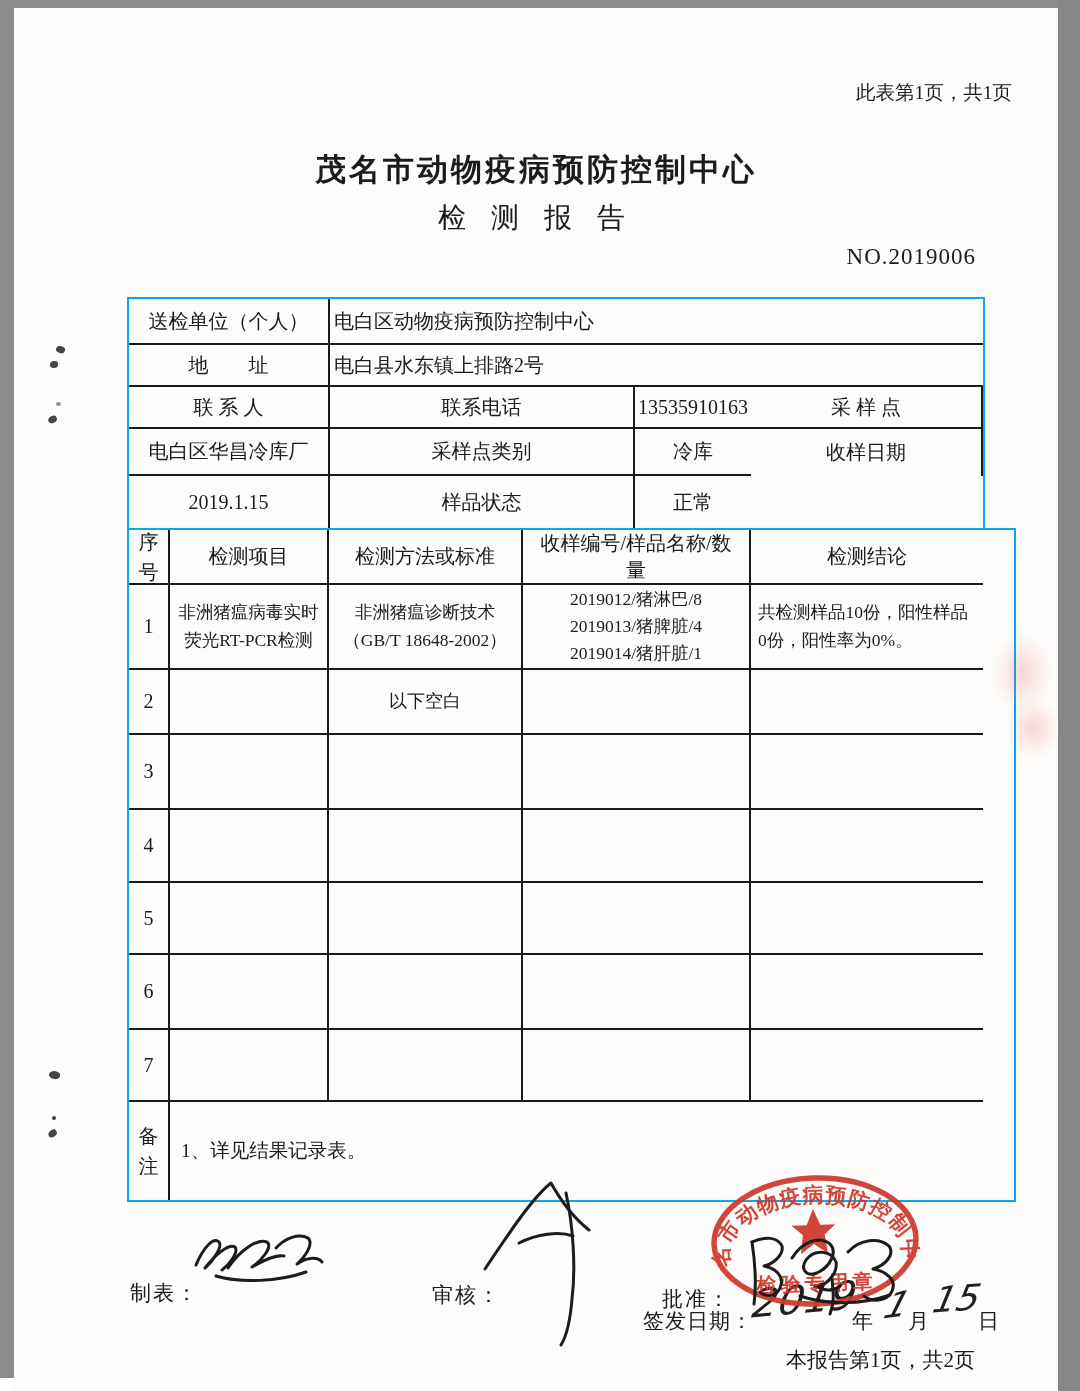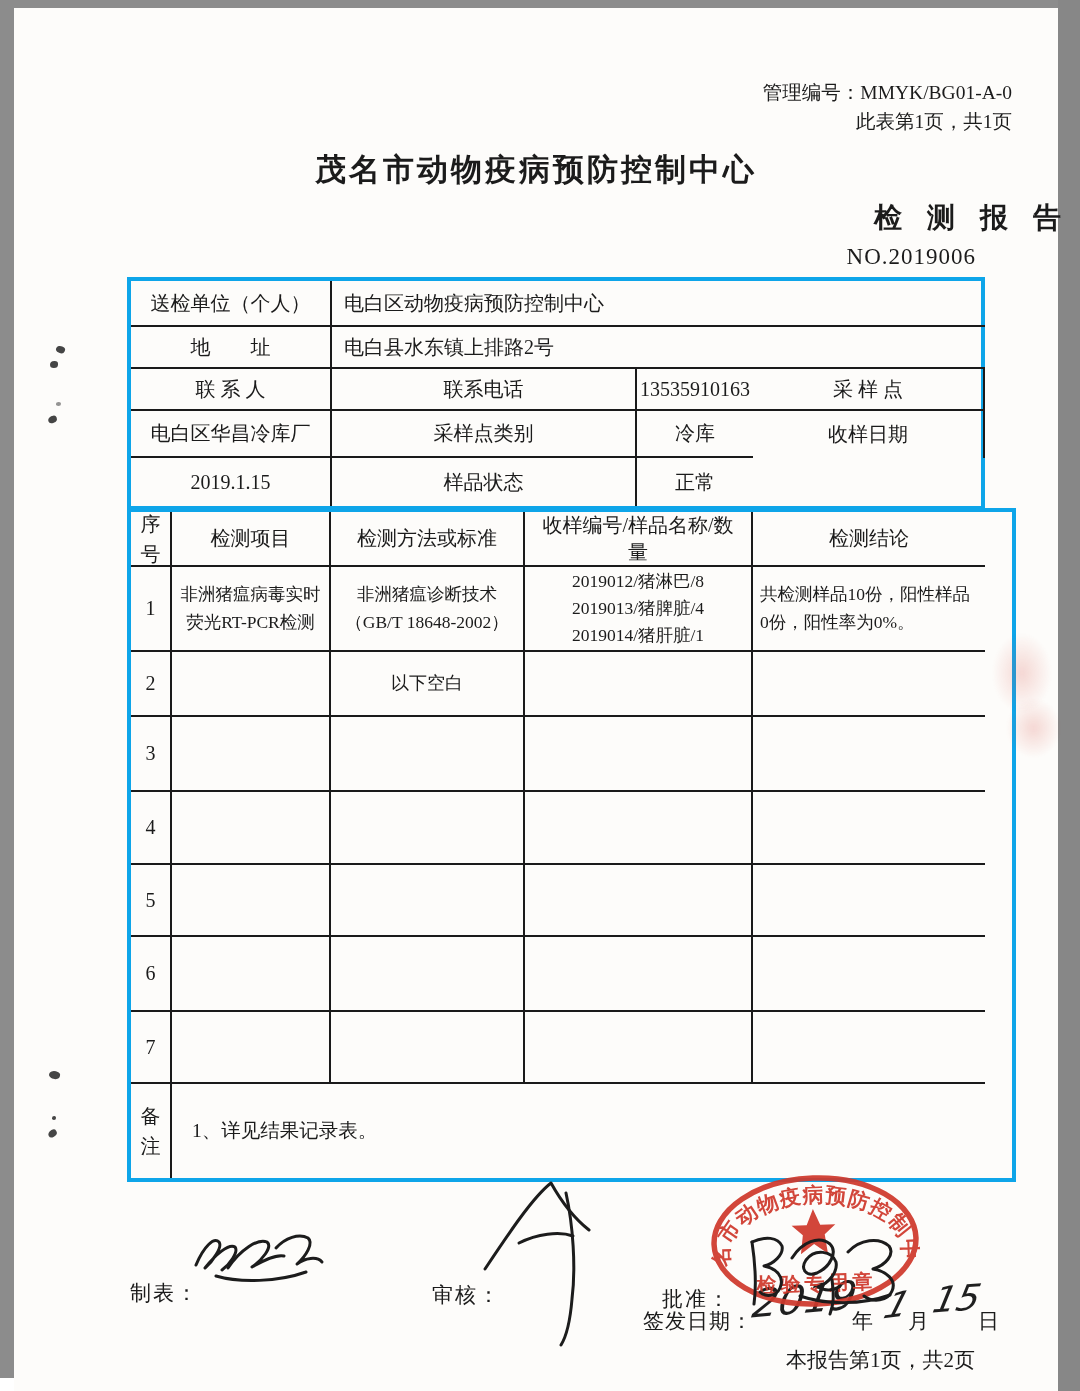--- a/index.html
+++ b/index.html
@@ -17,38 +17,38 @@
 
   .page{
     position:absolute;left:14px;top:8px;width:1044px;height:1383px;
     background:#fdfcfa;
   }
 
   
   .mgmt{position:absolute;top:70px;right:46px;text-align:right;font-size:19.5px;line-height:1.5;}
   .org-title{position:absolute;top:141px;left:0;width:100%;text-align:center;
     font-size:31px;font-weight:bold;letter-spacing:3px;}
-  .report-title{position:absolute;top:191px;left:12px;width:100%;text-align:right;
-    font-size:28px;font-weight:bold;letter-spacing:9px;}
+  .report-title{position:absolute;top:191px;left:0;width:100%;text-align:center;
+    font-size:28px;font-weight:normal;letter-spacing:9px;}
   .report-no{position:absolute;top:236px;right:82px;font-size:23px;letter-spacing:1px;}
 
   
-  .tbl{position:absolute;box-sizing:border-box;border:4px solid #0ea5e9;display:grid;background:transparent;}
+  .tbl{position:absolute;box-sizing:border-box;border:2px solid #0ea5e9;display:grid;background:transparent;margin-top:20px;}
   .tbl-info{left:113px;top:269px;width:858px;height:233px;
     grid-template-columns:201px 305px 116px 232px;
     grid-template-rows:46px 42px 42px 47px auto;}
   .tbl-main{left:113px;top:500px;width:889px;height:674px;
     grid-template-columns:41px 159px 194px 228px 232px;
     grid-template-rows:55px 85px 65px 75px 73px 72px 75px 72px auto;}
   .c{box-sizing:border-box;border-right:2px solid #1a1a1a;border-bottom:2px solid #1a1a1a;
      display:flex;flex-direction:column;align-items:center;justify-content:center;
      font-size:20px;text-align:center;line-height:1.35;}
   .c.nr{border-right:none;}
   .c.nb{border-bottom:none;}
-  .c.left{align-items:flex-start;text-align:left;padding-left:12px;}
+  .c.left{align-items:flex-start;text-align:left;padding-left:4px;}
   .c.sp3{grid-column:2/5;}
   .c.sp4{grid-column:2/6;}
   .c.small{font-size:17.5px;line-height:1.55;padding:4px 5px;}
   .vlabel{width:24px;line-height:1.5;}
 
   
   .flabel{position:absolute;font-size:21px;letter-spacing:2px;margin-top:22px;}
   .sig{position:absolute;}
   .sig path{fill:none;stroke:#1c1c1c;stroke-width:3;stroke-linecap:round;stroke-linejoin:round;}
   .issue{position:absolute;font-size:21px;letter-spacing:1px;}
@@ -77,21 +77,20 @@
 </head>
 <body>
 
 <div class="frame frame-top"></div>
 <div class="frame frame-left"></div>
 <div class="frame frame-right"></div>
 
 <div class="page">
 
   <div class="mgmt">
-    <div><span>管理编号：</span><span>MMYK/BG01-A-0</span></div>
     <div>此表第1页，共1页</div>
   </div>
 
   <div class="org-title">茂名市动物疫病预防控制中心</div>
   <div class="report-title">检 测 报 告</div>
   <div class="report-no">NO.2019006</div>
 
   <div class="tbl tbl-info">
     <div class="c">送检单位（个人）</div>
     <div class="c sp3 nr left">电白区动物疫病预防控制中心</div>
@@ -169,21 +168,21 @@
 
     <div class="c">7</div>
     <div class="c"></div>
       <div class="c"></div>
       <div class="c"></div>
       <div class="c nr"></div>
 
     <div class="c nb">
         <div class="vlabel">备注</div>
       </div>
-    <div class="c sp4 nr nb left" style="font-size:19.5px;padding-left:20px;">1、详见结果记录表。</div>
+    <div class="c sp4 nr nb left" style="font-size:19.5px;padding-left:11px;">1、详见结果记录表。</div>
   </div>
 
   <div class="flabel" style="left:116px;top:1249px;">制表：</div>
   <svg class="sig" style="left:168px;top:1202px;" width="150" height="95" viewBox="0 0 150 95">
     <path d="M14 55 C22 36 32 27 37 32 C41 37 30 52 23 58 C33 45 47 33 53 37 C57 42 47 55 40 60"></path>
     <path d="M46 58 C58 40 76 28 85 32 C91 37 80 50 70 57 C79 52 93 44 102 46"></path>
     <path d="M94 38 C103 28 117 23 126 28 C132 33 124 46 115 54 C123 48 135 46 140 52"></path>
     <path d="M34 66 C58 73 96 72 124 62"></path>
   </svg>
 

